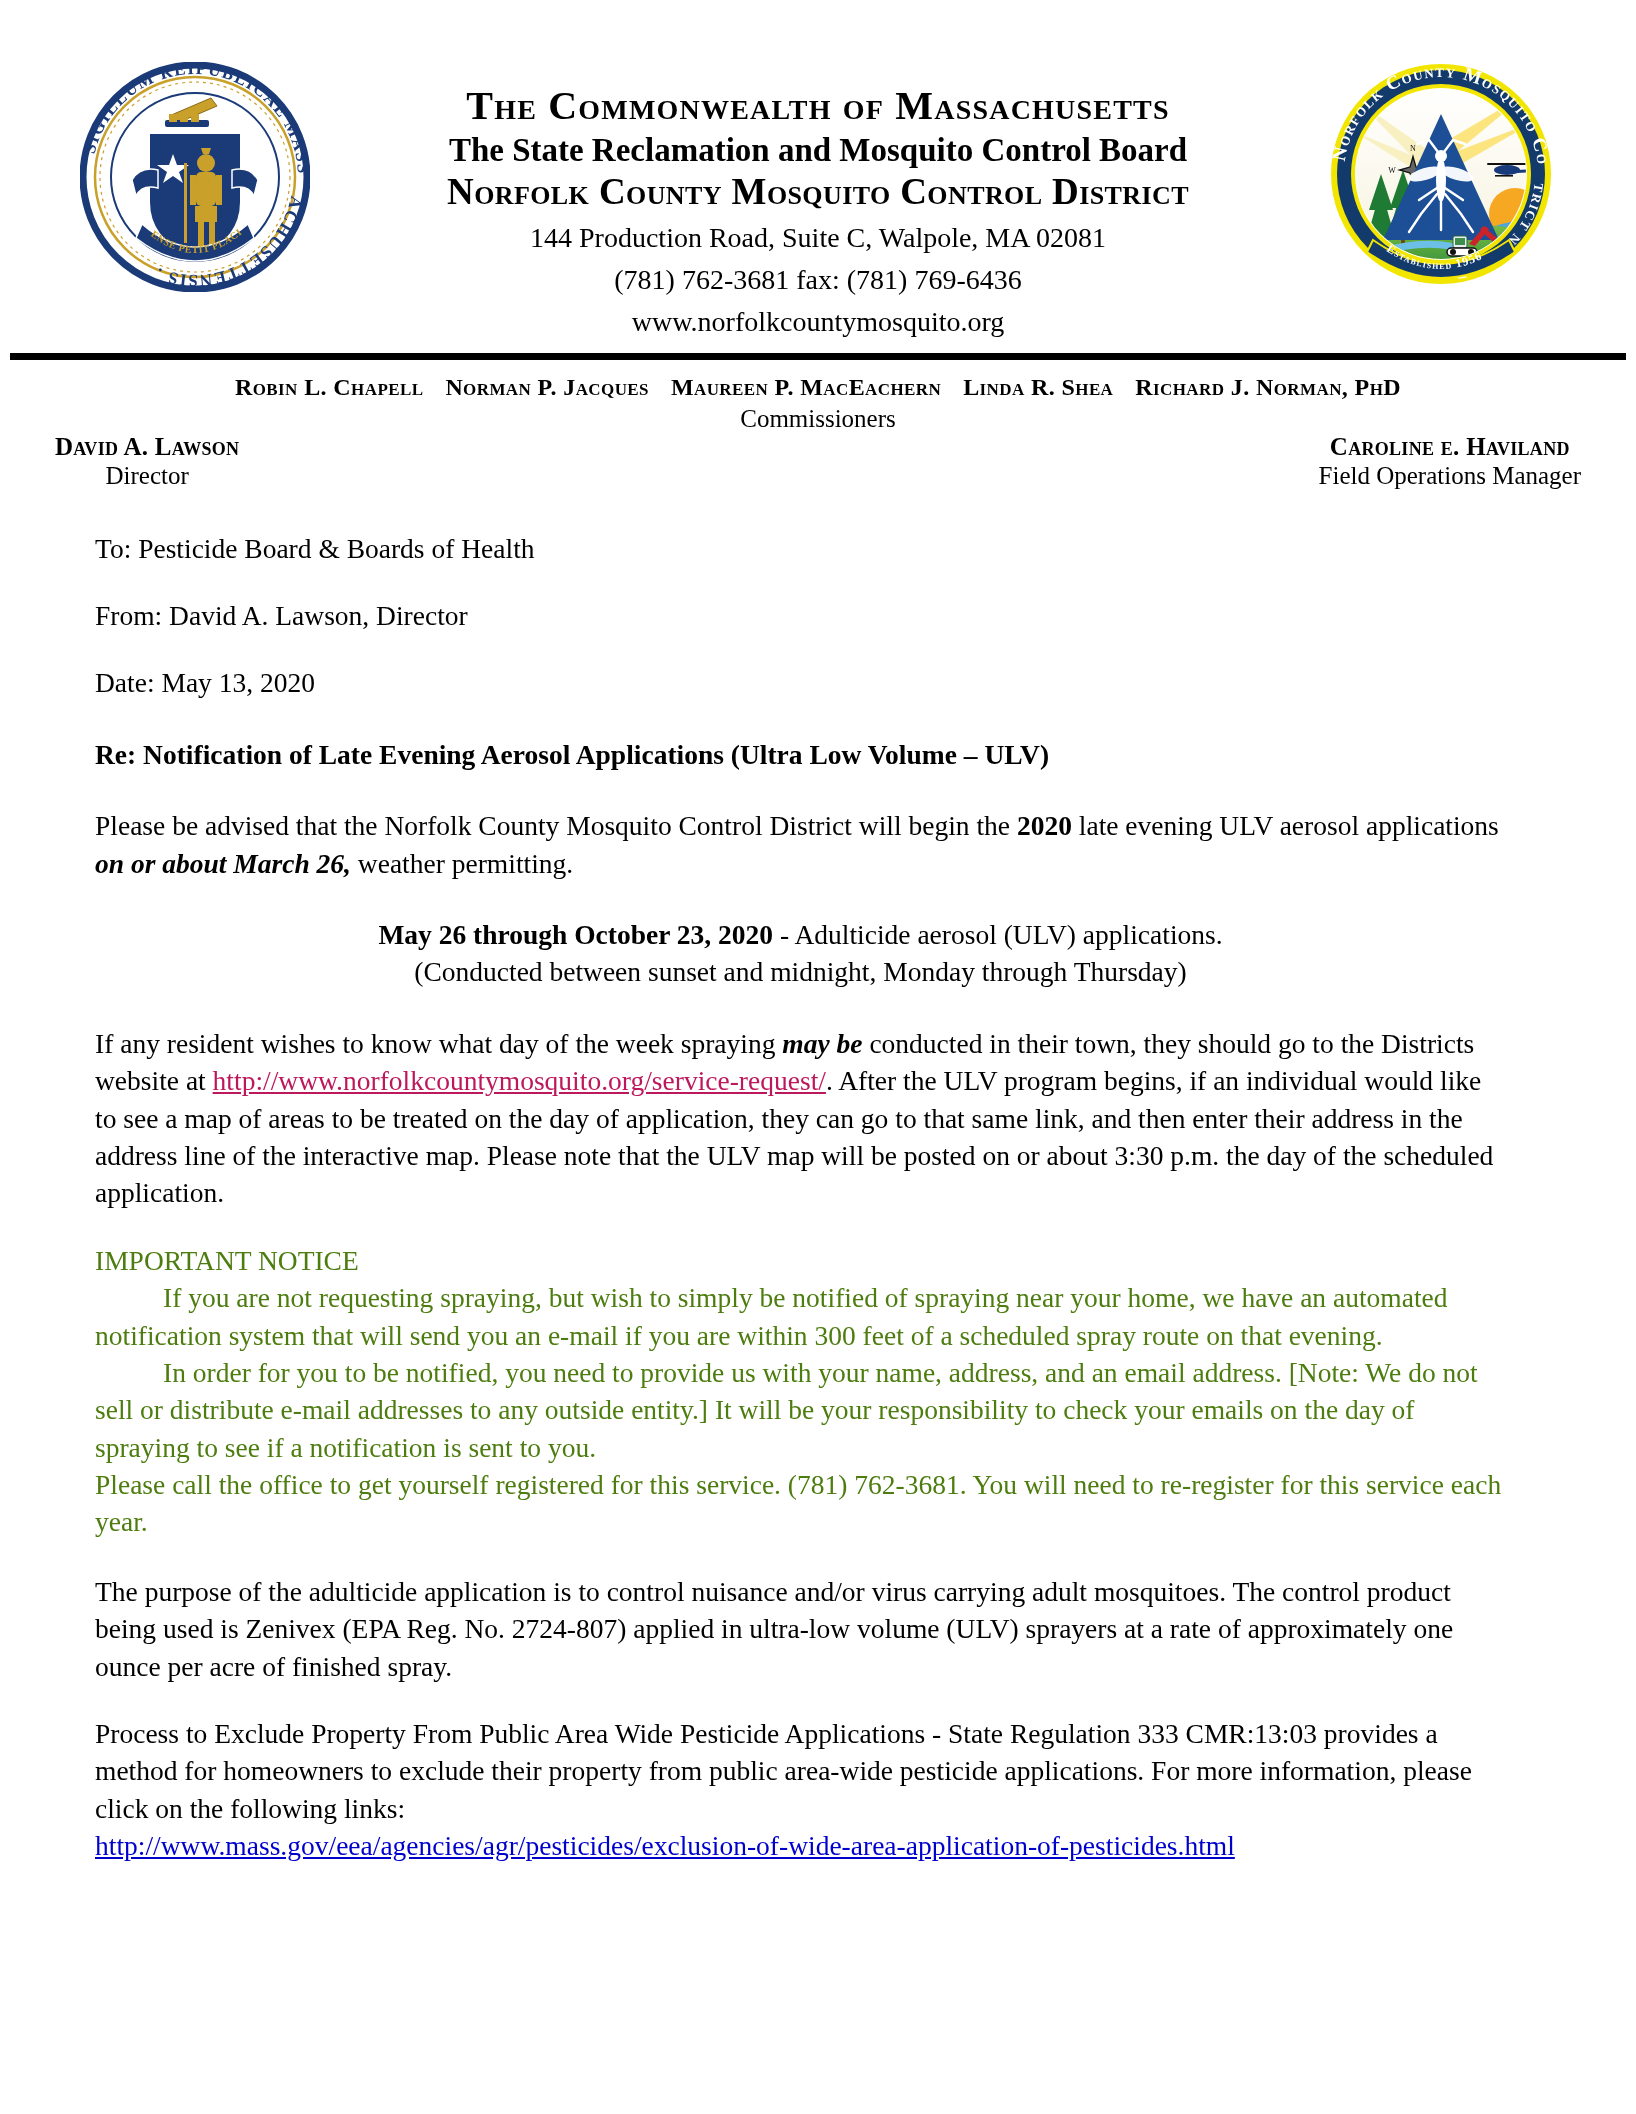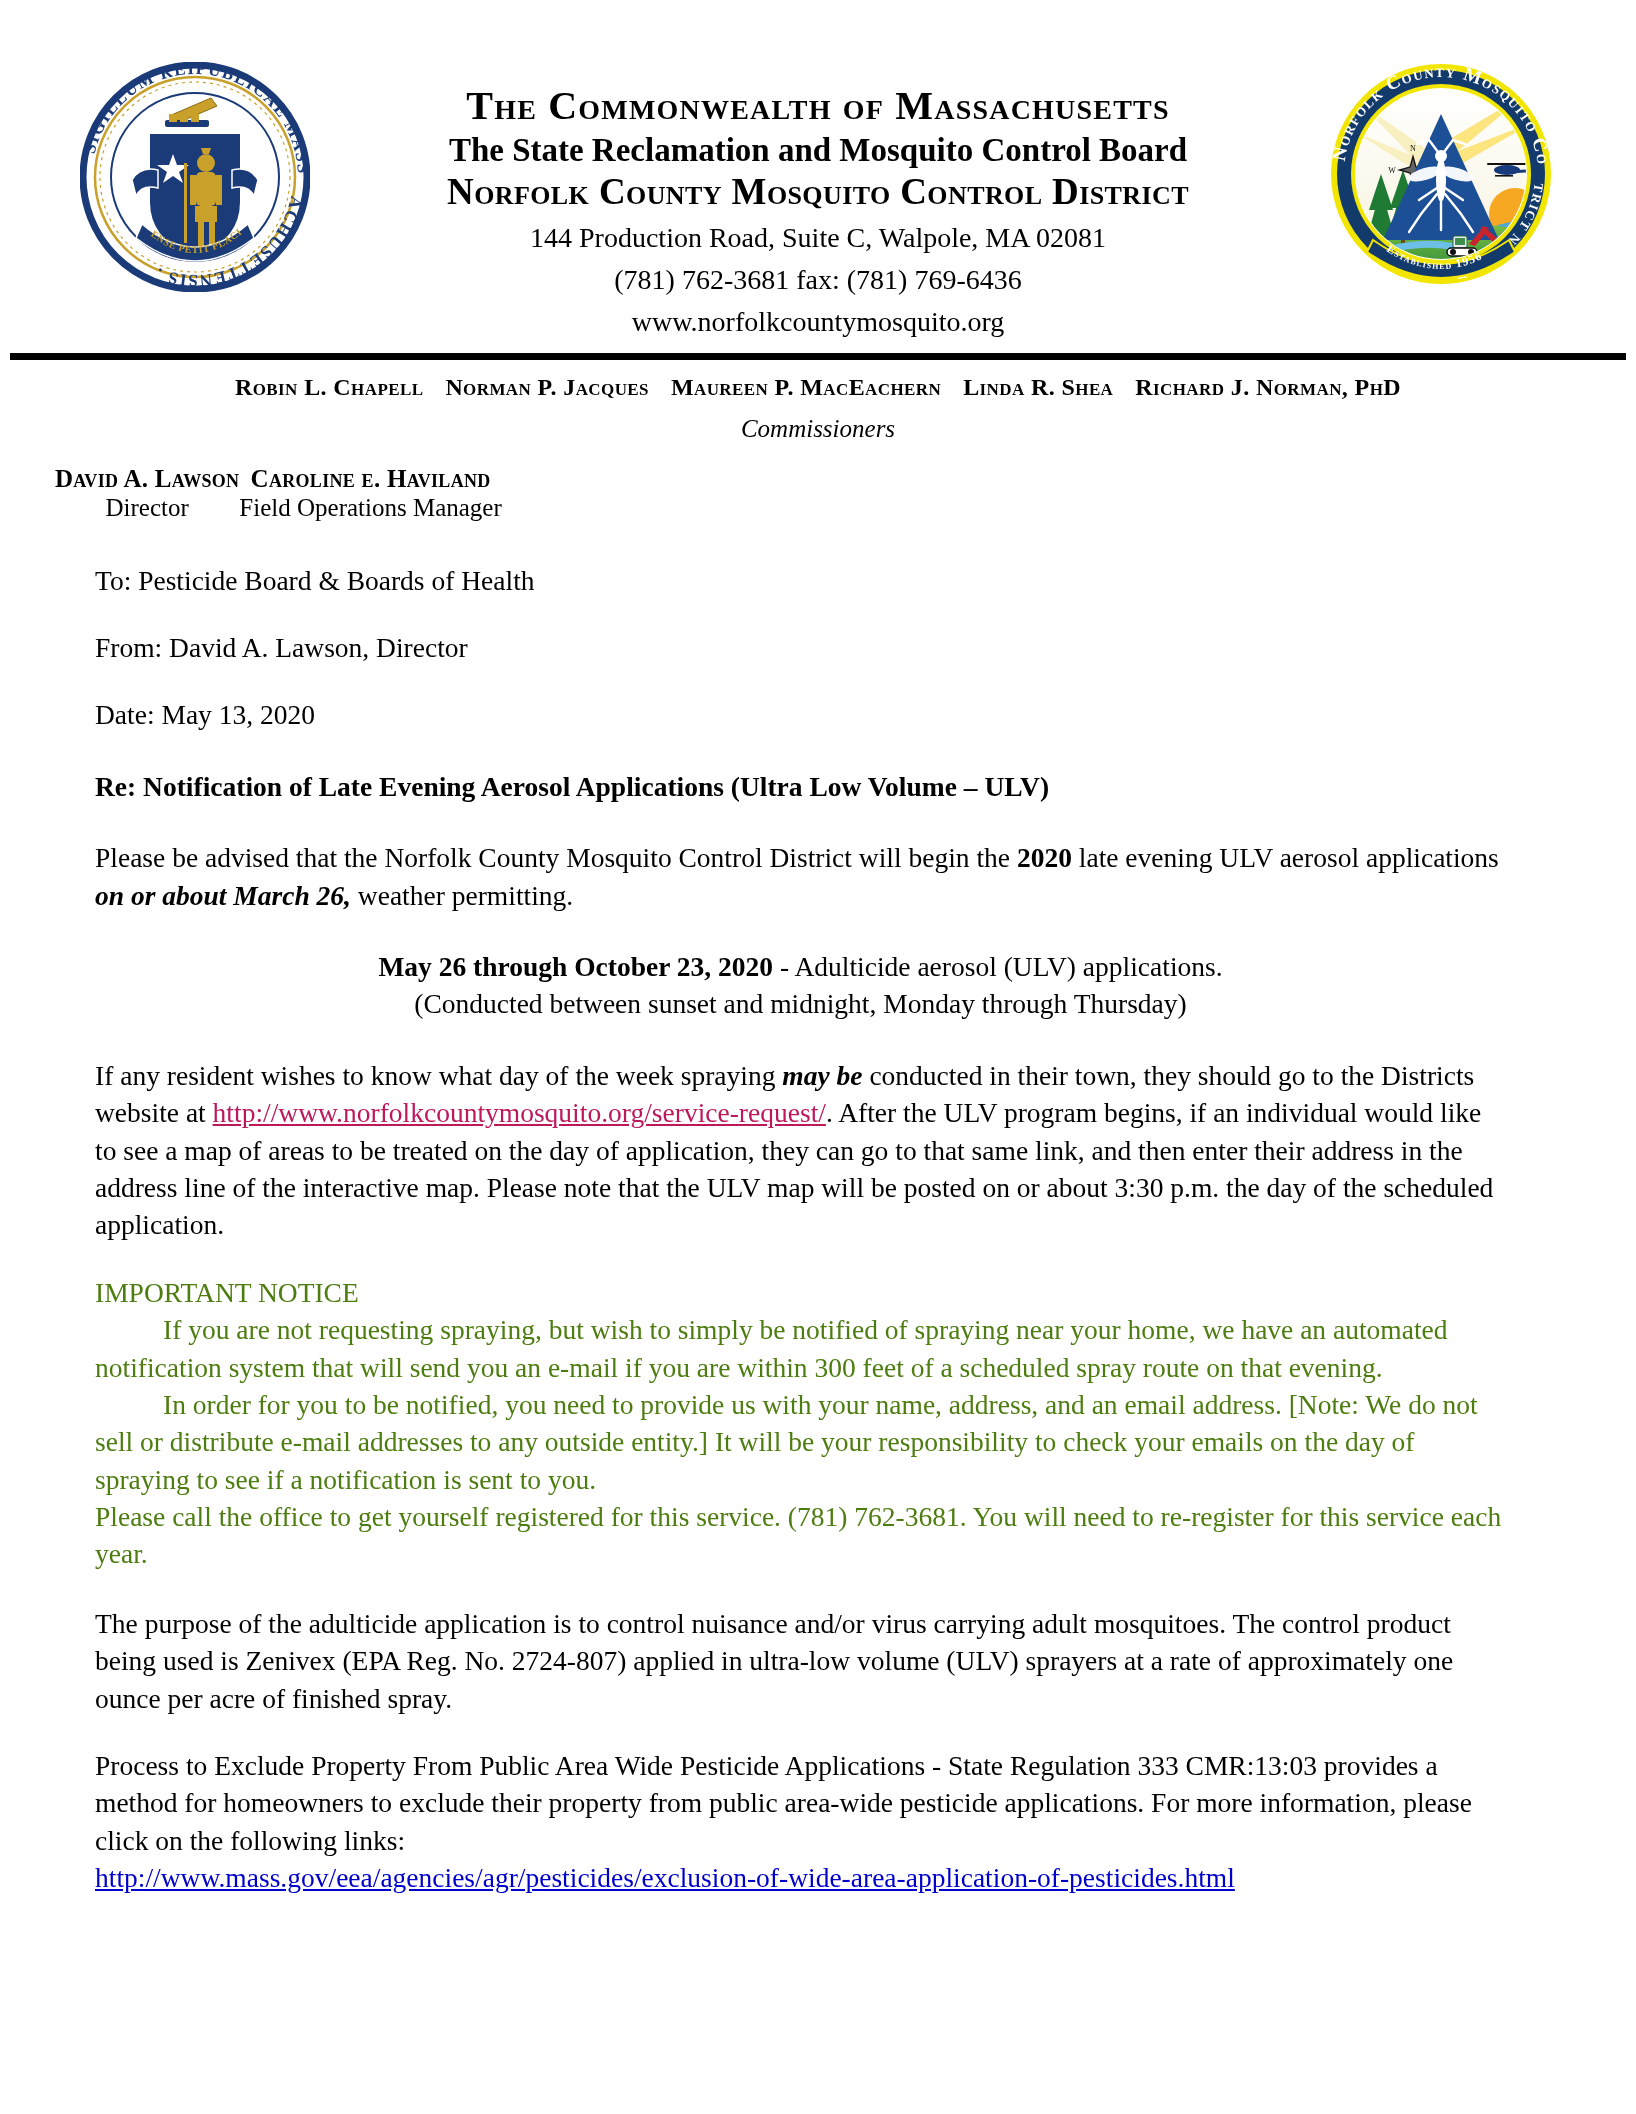--- a/index.html
+++ b/index.html
@@ -75,28 +75,26 @@
     font-weight: bold;
     font-size: 24px;
     letter-spacing: 0.4px;
     margin-top: 14px;
     white-space: nowrap;
   }
   .commissioners-row .nm { margin: 0 11px; }
   .commissioners-label {
     text-align: center;
     font-size: 25px;
-    margin-top: 14px;
-    font-style: italic;
+    margin-top: 4px;
   }
 
   .staff-row {
     display: flex;
-    justify-content: flex-start;
-    margin-top: 22px;
+    justify-content: space-between;
     padding: 0 55px;
   }
   .staff-col { text-align: center; }
   .staff-name {
     font-variant: small-caps;
     font-weight: bold;
     font-size: 25px;
     letter-spacing: 0.3px;
     white-space: nowrap;
   }

